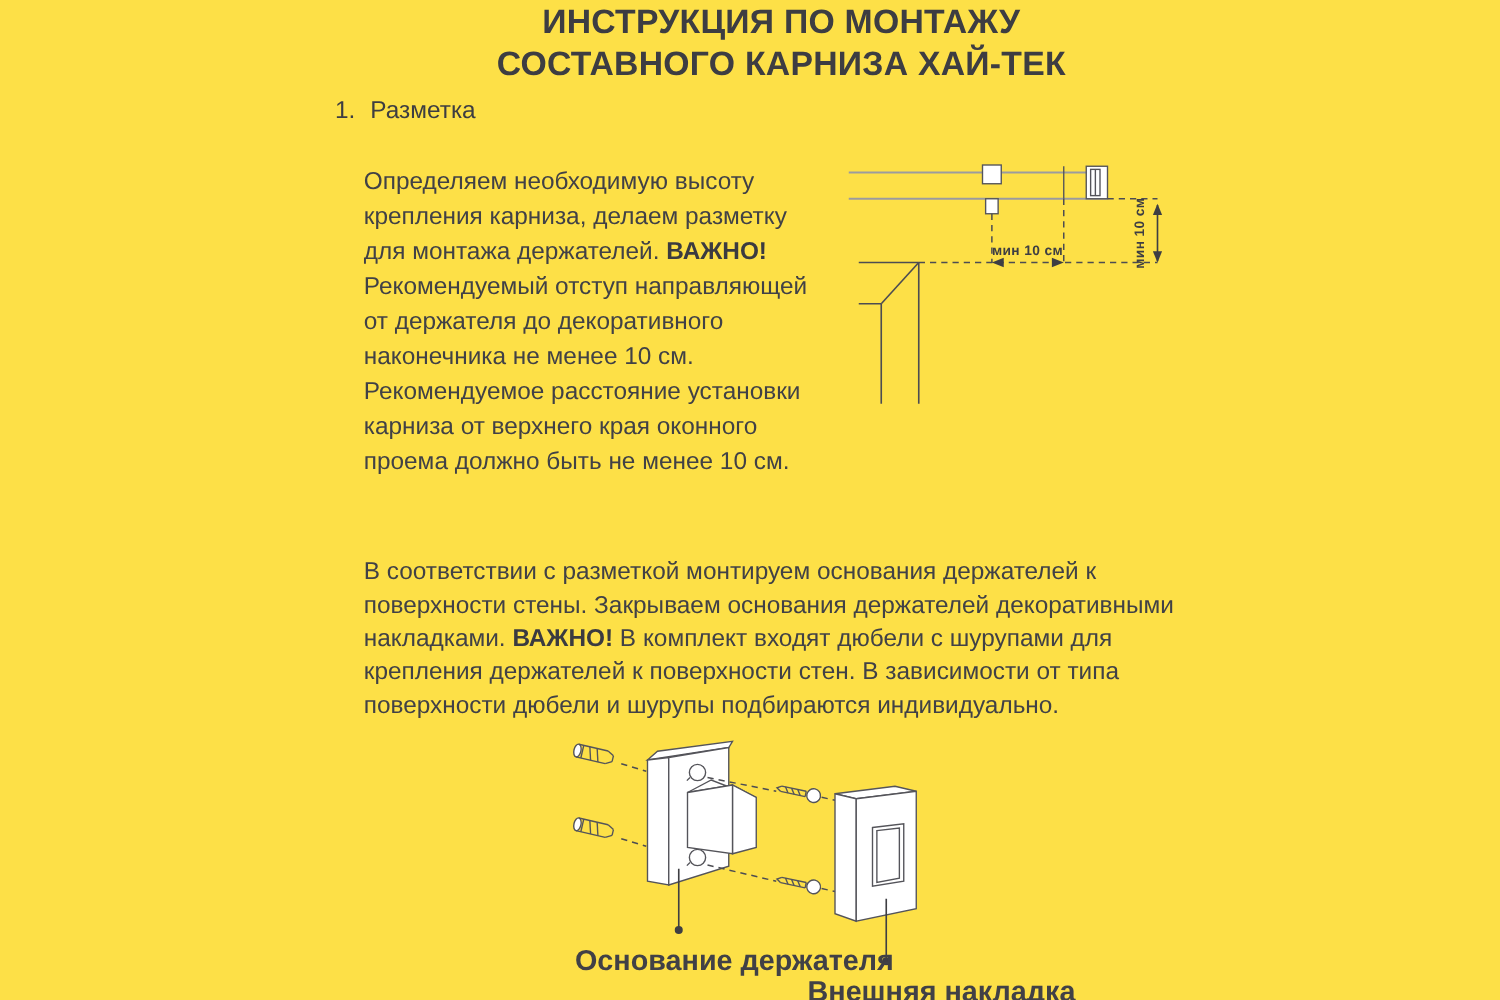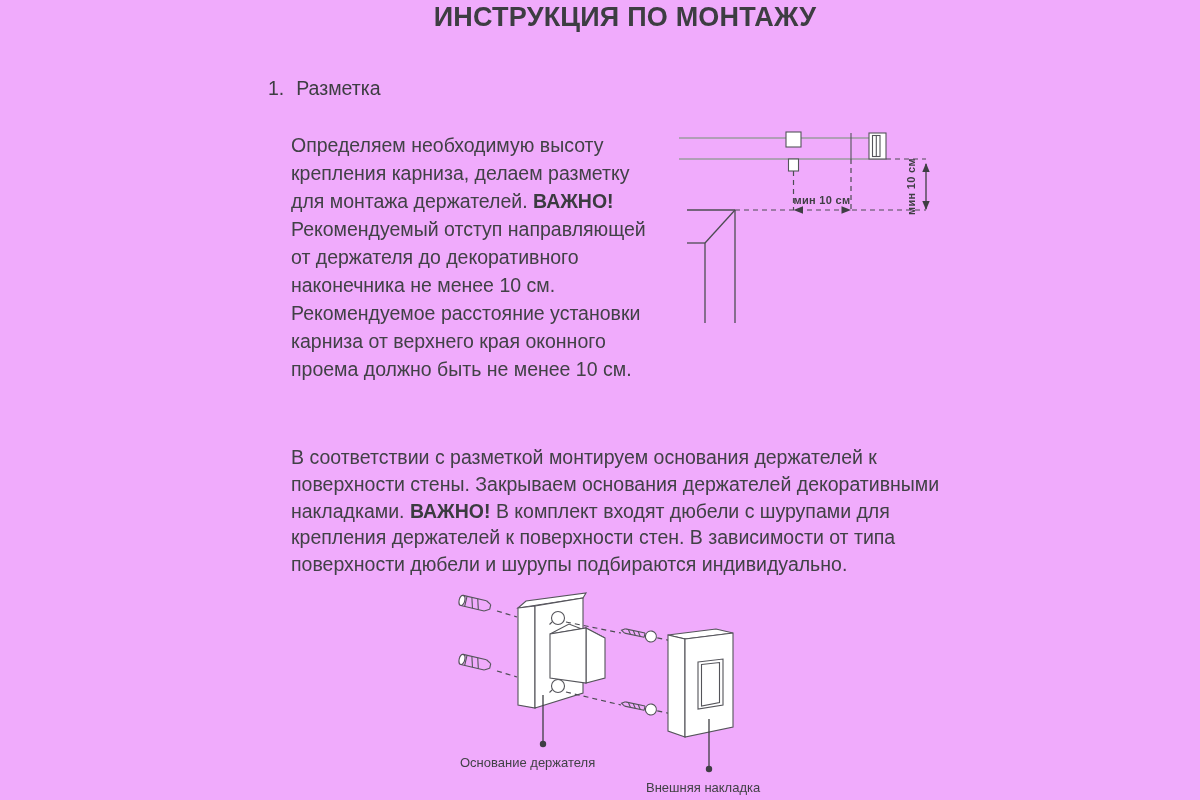--- a/index.html
+++ b/index.html
@@ -1,38 +1,38 @@
 <!DOCTYPE html>
 <html><head>
 <meta charset="utf-8">
 <style>
   html,body{margin:0;padding:0;background:#ffffff;}
   .page{
-    position:relative;width:1200px;height:800px;background:#f0abfc;overflow:hidden;
+    position:relative;width:1200px;height:800px;background:#fde047;overflow:hidden;
     font-family:"Liberation Sans", sans-serif;color:#3f3f44;
   }
   .title{
     position:absolute;left:300px;top:0;width:650px;margin:0;
     text-align:center;font-size:27px;line-height:34px;font-weight:700;
     color:#3d3d42;letter-spacing:.2px;
   }
   .title span{display:block;}
   .sec-head{
     position:absolute;left:268px;font-size:19.5px;font-weight:400;color:#3d3d42;white-space:nowrap;
   }
   .sec-head .sec-num{display:inline-block;margin-right:12px;}
   .para{
     position:absolute;margin:0;font-size:19.5px;color:#414146;
   }
   .para b, .para .run-bold{font-weight:700;color:#3b3b40;}
   .para1{left:291px;top:103px;width:358px;line-height:28px;margin-top:28px;}
   .para2{left:291px;top:444px;width:662px;line-height:26.8px;}
   .diagram{position:absolute;}
   .diag-label{
-    position:absolute;font-size:13px;color:#414146;white-space:nowrap;
+    position:absolute;font-size:23px;color:#414146;white-space:nowrap;font-weight:bold;
   }
   svg .solid{stroke:#54545a;fill:none;stroke-width:1.1;}
   svg .solidf{stroke:#54545a;fill:#ffffff;stroke-width:1.1;}
   svg .rail{stroke:#9b9b9f;fill:none;stroke-width:1.6;}
   svg .dash{stroke:#4c4c52;fill:none;stroke-width:1.2;stroke-dasharray:5 4;}
   svg .dim{stroke:#3e3e43;fill:none;stroke-width:1.3;}
   svg .dimf{fill:#3e3e43;stroke:none;}
   svg .dimtext{
     font-family:"Liberation Sans", sans-serif;font-size:11px;font-weight:700;
     fill:#3e3e43;letter-spacing:.3px;
@@ -41,20 +41,21 @@
   svg .leader{stroke:#3e3e43;fill:none;stroke-width:1.3;}
   svg .dot{fill:#3e3e43;stroke:none;}
 </style>
 </head>
 <body>
 
 <div class="page">
 
   <h1 class="title">
     <span>ИНСТРУКЦИЯ ПО МОНТАЖУ</span>
+    <span>СОСТАВНОГО КАРНИЗА ХАЙ-ТЕК</span>
   </h1>
 
   <div class="sec-head" style="top:77px;">
     <span class="sec-num">1.</span><span>Разметка</span>
   </div>
   <p class="para para1"><span>Определяем необходимую высоту крепления карниза, делаем разметку для монтажа держателей. </span><span class="run-bold">ВАЖНО!</span><span> Рекомендуемый отступ направляющей от держателя до декоративного наконечника не менее 10 см. Рекомендуемое расстояние установки карниза от верхнего края оконного проема должно быть не менее 10 см.</span></p>
 
   <svg class="diagram" style="left:660px;top:120px;" width="280" height="210" viewBox="0 0 280 210">
     <g>
       <line class="rail" x1="19" y1="18" x2="226" y2="18"></line>

